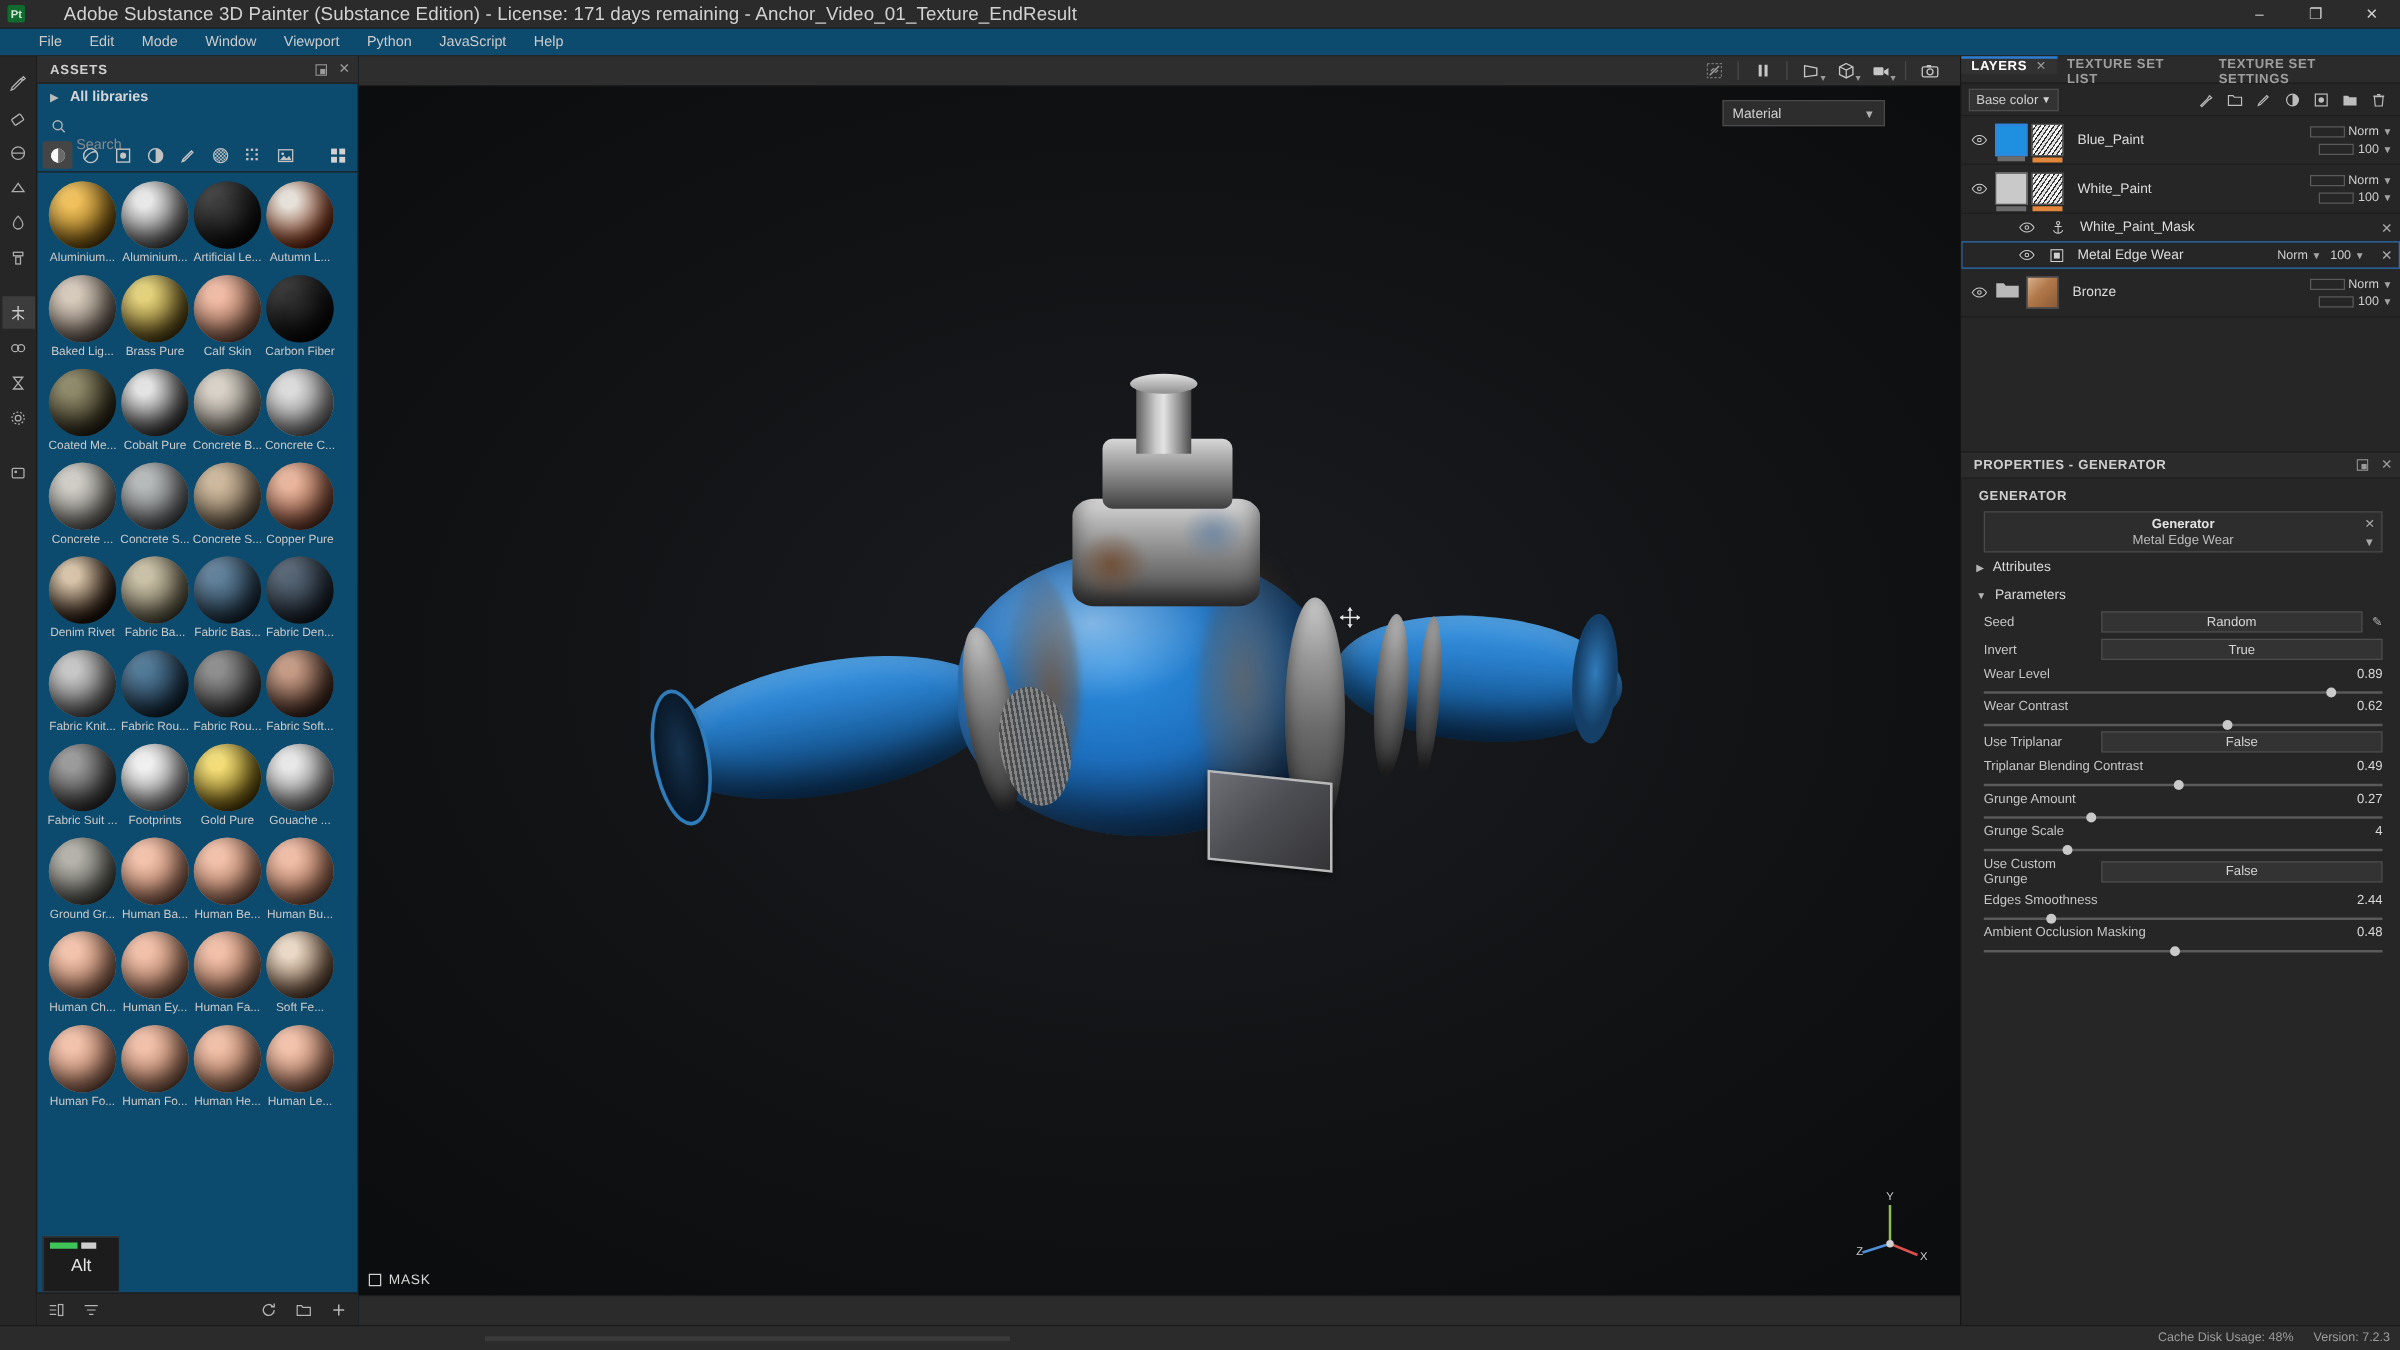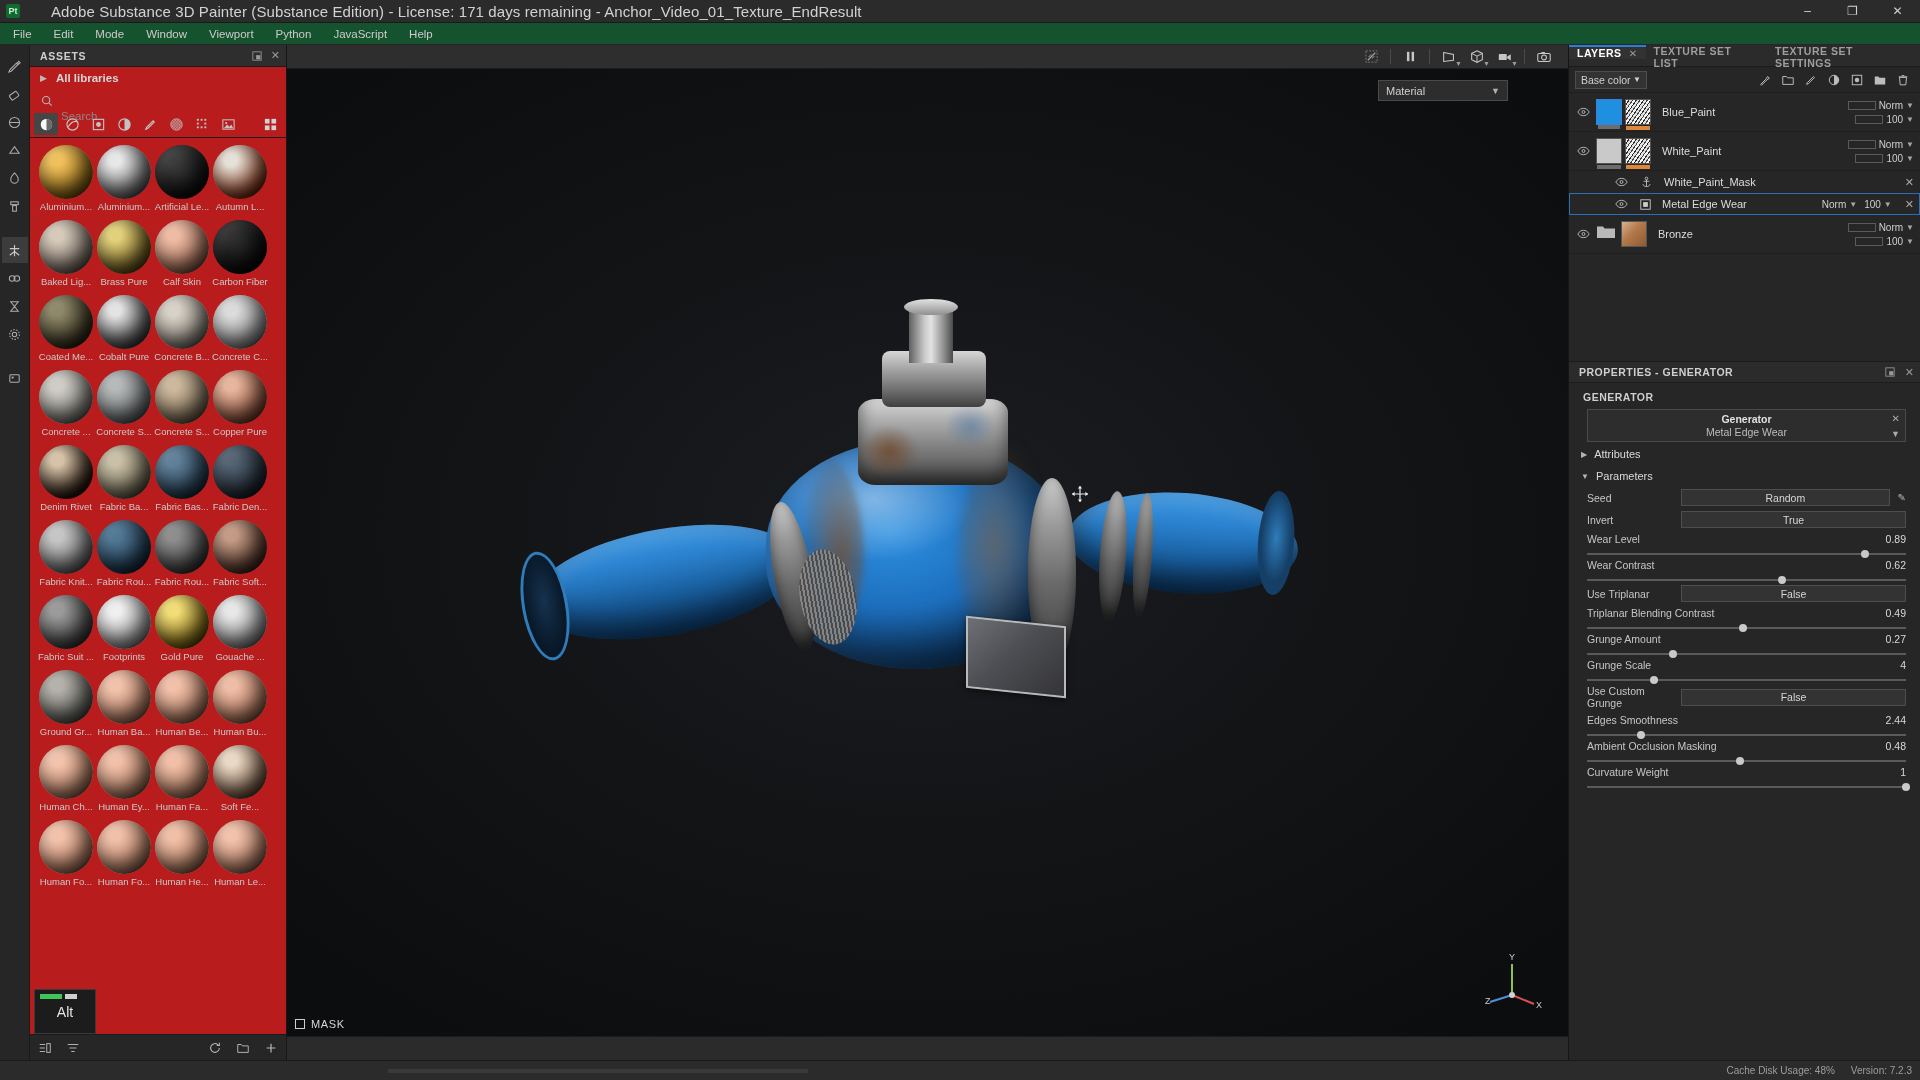--- a/index.html
+++ b/index.html
@@ -25,22 +25,22 @@
   }
   .title-text { font-size: 15px; color: #d2d2d2; letter-spacing: .1px; margin-left: 24px; }
   .win-btns { margin-left: auto; display: flex; height: 100%; }
   .win-btn {
     width: 45px; height: 100%; display: flex; align-items: center; justify-content: center;
     color: #d0d0d0; font-size: 12px;
   }
 
   
   .menubar {
-    height: 22px; background: #14532d; display: flex; align-items: center;
-    padding-left: 2px; flex: 0 0 22px; border-bottom: 1px solid #262626;
+    height: 22px; background: #0c4a6e; display: flex; align-items: center;
+    padding-left: 20px; flex: 0 0 22px; border-bottom: 1px solid #262626;
   }
   .menu-item {
     font-size: 11.5px; color: #cbcbcb; padding: 3px 11px; line-height: 14px;
   }
 
   
   .main { flex: 1; display: flex; min-height: 0; background: #1e1e1e; }
 
   
   .toolrail {
@@ -49,21 +49,21 @@
   }
   .toolrail .tool {
     width: 26px; height: 26px; display: flex; align-items: center; justify-content: center;
     color: #aeaeae;
   }
   .toolrail .tool.sel { background: #3c3c3c; }
   .rail-gap { height: 14px; }
 
   
   .assets {
-    width: 257px; background: #b91c1c; display: flex; flex-direction: column;
+    width: 257px; background: #0c4a6e; display: flex; flex-direction: column;
     border-right: 1px solid #161616;
   }
   .panel-title {
     height: 22px; background: #2e2e2e; display: flex; align-items: center;
     padding: 0 6px 0 10px; border-bottom: 1px solid #1c1c1c;
   }
   .panel-title .t { font-size: 10.5px; font-weight: bold; letter-spacing: .7px; color: #cfcfcf; }
   .panel-title .actions { margin-left: auto; display: flex; gap: 9px; align-items: center; }
   .mini-icon { color: #9a9a9a; font-size: 11px; line-height: 1; }
 
@@ -1161,29 +1161,20 @@
             </div>
             <div class="param">
               <div class="top">
                 <span class="pname">Ambient Occlusion Masking</span>
                 <span class="pval">0.48</span>
               </div>
               <div class="track">
                 <span class="knob" style="left:48%"></span>
               </div>
             </div>
-            <div class="param">
-              <div class="top">
-                <span class="pname">Curvature Weight</span>
-                <span class="pval">1</span>
-              </div>
-              <div class="track">
-                <span class="knob" style="left:100%"></span>
-              </div>
-            </div>
           </div>
       </div>
     </div>
   </div>
 
   <div class="statusbar">
     <div class="sb-progress"></div>
     <div class="right">
       <span>
         <span>Cache Disk Usage:</span>

